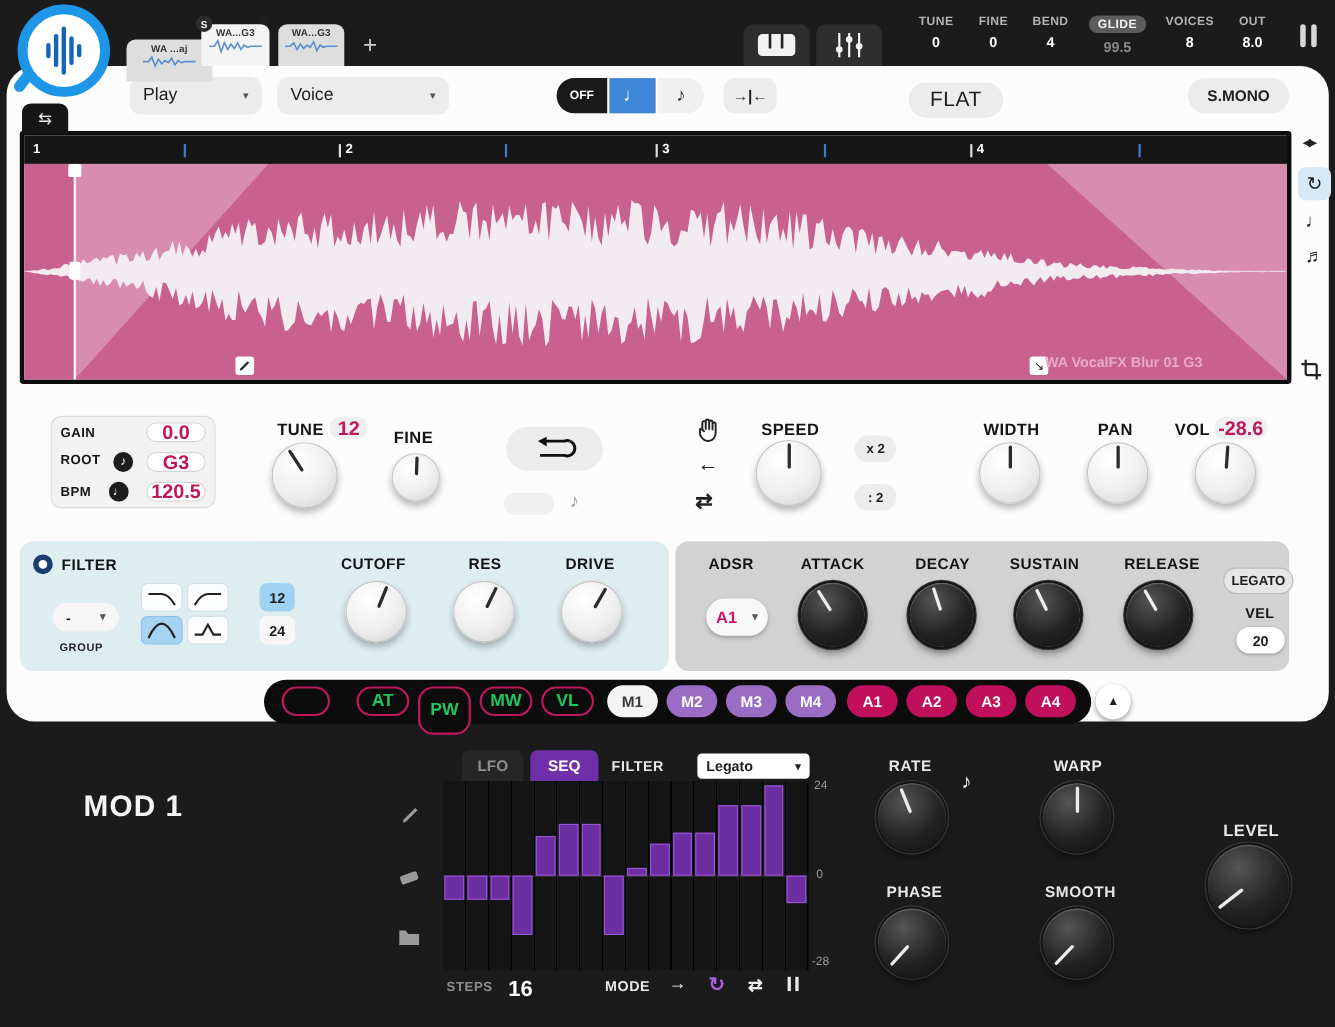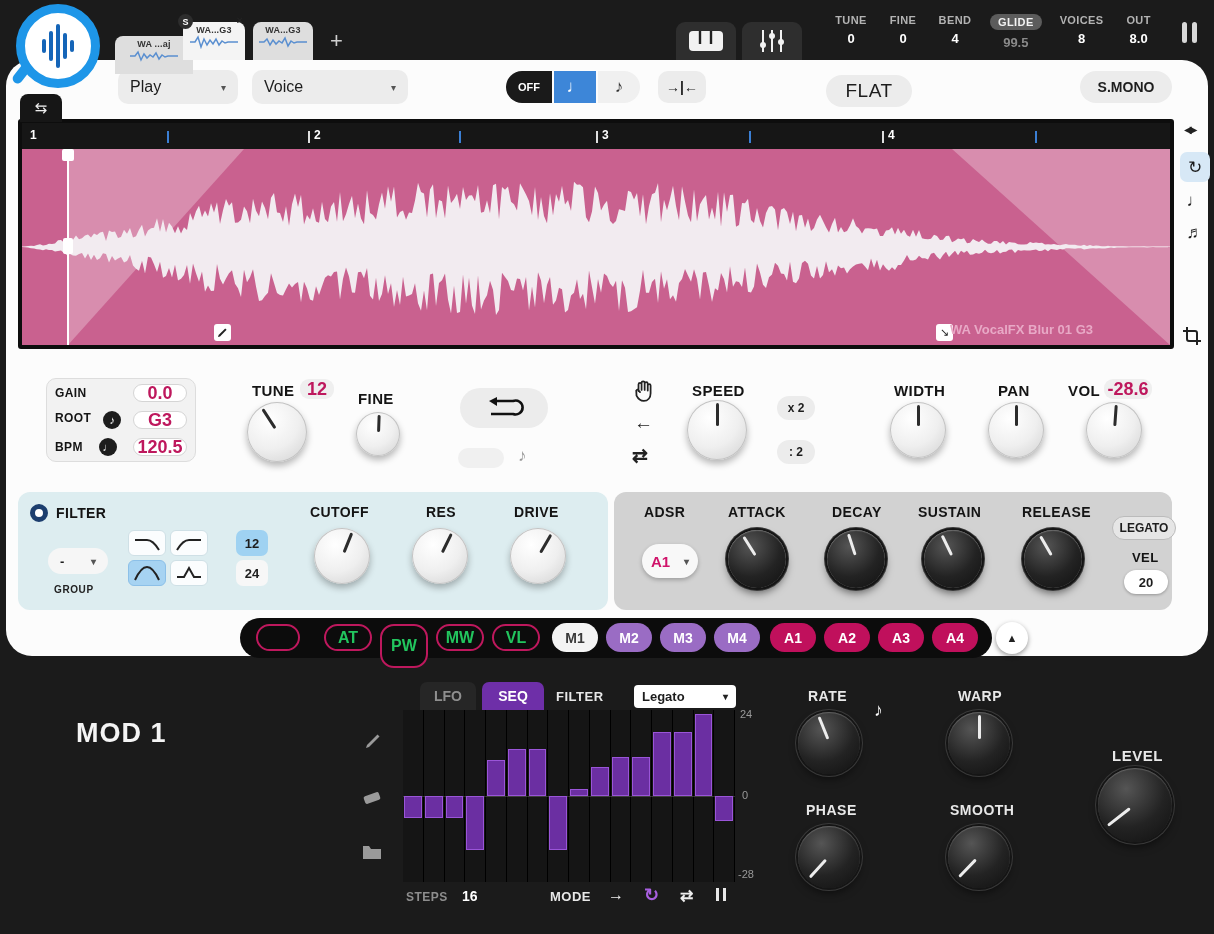--- a/index.html
+++ b/index.html
@@ -397,21 +397,21 @@
         <div class="seq-bar" style="left:270.8px;top:21.5px;width:17.8px;height:64.5px"></div>
         <div class="seq-bar" style="left:291.5px;top:3.6px;width:17.8px;height:82.4px"></div>
         <div class="seq-bar" style="left:312.3px;top:86.0px;width:17.8px;height:25.1px"></div>
       </div>
   </div>
   <span class="a" style="left:740px;top:708px;font-size:11px;color:#999;z-index:5">24</span>
   <span class="a" style="left:742px;top:789px;font-size:11px;color:#999;z-index:5">0</span>
   <span class="a" style="left:738px;top:868px;font-size:11px;color:#999;z-index:5">-28</span>
 
   <span class="a" style="left:406px;top:890px;font-size:12px;font-weight:bold;color:#8d8d8d;letter-spacing:.5px;z-index:5">STEPS</span>
-  <span class="a" style="left:462px;top:888px;font-size:14px;font-weight:bold;color:#fff;z-index:5">16</span>
+  <span class="a" style="left:462px;top:888px;font-size:20px;font-weight:bold;color:#fff;z-index:5">16</span>
   <span class="a b-label" style="left:550px;top:889px;font-size:13px;z-index:5">MODE</span>
   <span class="a" style="left:608px;top:886px;font-size:16px;color:#eee;font-weight:bold;z-index:5">→</span>
   <span class="a" style="left:644px;top:884px;font-size:18px;color:#a85fe0;font-weight:bold;z-index:5">↻</span>
   <span class="a" style="left:680px;top:886px;font-size:16px;color:#eee;font-weight:bold;z-index:5">⇄</span>
   <span class="a pause2" style="left:716px;top:888px;z-index:5"></span>
 
   <span class="a b-label" style="left:808px;top:688px;font-size:14px;z-index:5">RATE</span>
   <div class="knob dark" style="left:798px;top:712px;width:62px;height:62px;z-index:5">
       <div class="ind" style="transform:rotate(-22deg)"></div>
     </div>

